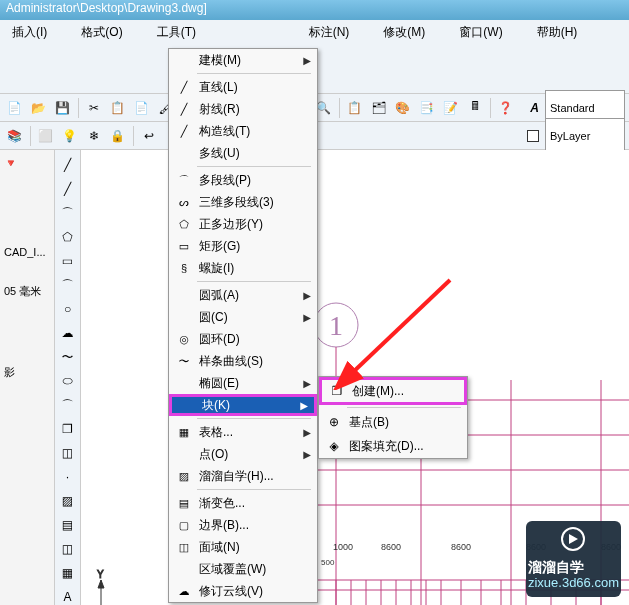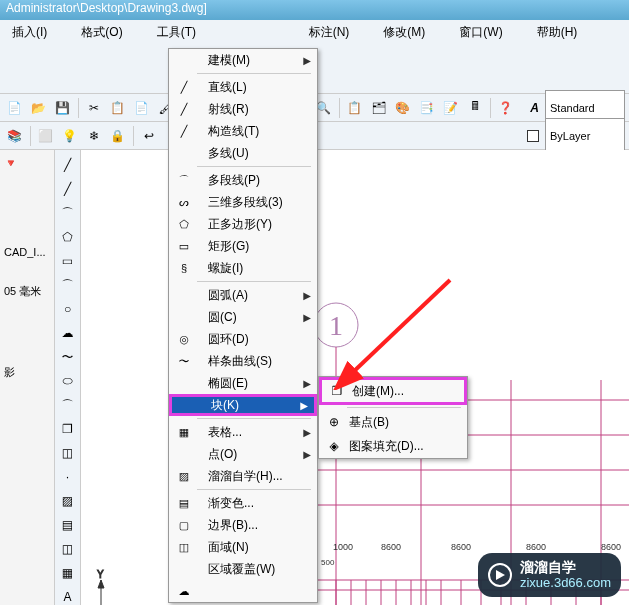--- a/index.html
+++ b/index.html
@@ -22,38 +22,38 @@
   
   .vtoolbar { width: 26px; background: #eef3f8; border-right: 1px solid #ccc; display: flex; flex-direction: column; align-items: center; padding-top: 4px; gap: 2px; }
   .vtoolbar .vbtn { width: 22px; height: 22px; display: flex; align-items: center; justify-content: center; }
   
   .canvas { flex: 1; background: #fff; position: relative; overflow: hidden; }
   .drawing-lines line { stroke: #c04080; stroke-width: 1; }
   .circle1 { stroke: #b080b0; stroke-width: 1; fill: none; }
   .num1 { font-size: 28px; fill: #b080b0; font-family: serif; }
   
   .dropdown { position: absolute; top: 48px; left: 168px; width: 150px; background: #f8f8f8; border: 1px solid #999; box-shadow: 2px 2px 4px rgba(0,0,0,0.3); z-index: 100; }
-  .dropdown .row { display: flex; align-items: center; height: 22px; padding: 0 6px; position: relative; gap: 9px; }
+  .dropdown .row { display: flex; align-items: center; height: 22px; padding: 0 6px; position: relative; }
   .dropdown .row.highlight-border { border: 3px solid #e040e0; }
   .dropdown .row.selected { background: #1a5fb4; color: #fff; }
   .dropdown .row .icon { width: 18px; text-align: center; margin-right: 6px; font-size: 11px; }
   .dropdown .row .label { flex: 1; font-size: 12px; }
   .dropdown .row .arrow { font-size: 10px; color: #333; }
   .dropdown .row.selected .arrow { color: #fff; }
   .dropdown .divider { height: 1px; background: #ccc; margin: 2px 6px 2px 28px; }
   
   .submenu { position: absolute; top: 376px; left: 318px; width: 150px; background: #f8f8f8; border: 1px solid #999; box-shadow: 2px 2px 4px rgba(0,0,0,0.3); z-index: 101; }
   .submenu .row { display: flex; align-items: center; height: 24px; padding: 0 6px; }
   .submenu .row.highlight-border { border: 3px solid #e040e0; height: 28px; }
   .submenu .row .icon { width: 18px; text-align: center; margin-right: 6px; }
   .submenu .divider { height: 1px; background: #ccc; margin: 2px 6px 2px 28px; }
   
   .red-arrow { position: absolute; z-index: 200; pointer-events: none; }
   
-  .watermark { position: absolute; right: 8px; bottom: 8px; background: rgba(30, 45, 60, 0.95); color: #fff; border-radius: 14px; padding: 6px 10px; display: flex; align-items: center; gap: 8px; z-index: 300; }
+  .watermark { position: absolute; right: 8px; bottom: 8px; background: rgba(30, 45, 60, 0.95); color: #fff; border-radius: 6px; padding: 6px 2px; display: flex; align-items: center; gap: 8px; z-index: 300; flex-direction: column; }
   .watermark .play { width: 24px; height: 24px; border: 2px solid #fff; border-radius: 50%; display: flex; align-items: center; justify-content: center; }
   .watermark .texts { display: flex; flex-direction: column; line-height: 1.2; }
   .watermark .big { font-size: 14px; font-weight: bold; }
   .watermark .small { font-size: 13px; color: #aef; }
   
   .colorbox { width: 12px; height: 12px; background: #fff; border: 1px solid #333; margin-right: 4px; display: inline-block; }
 </style>
 </head>
 <body>
 
@@ -309,20 +309,21 @@
     <div class="row">
       <span class="icon">◫</span>
       <span class="label">面域(N)</span>
     </div>
     <div class="row">
       <span class="icon"></span>
       <span class="label">区域覆盖(W)</span>
     </div>
     <div class="row">
       <span class="icon">☁</span>
+      <span class="label">修订云线(V)</span>
     </div>
   </div>
 
 <div class="submenu" id="submenu">
     <div class="row highlight-border">
       <span class="icon">❐</span>
       <span>创建(M)...</span>
     </div>
     <div class="divider"></div>
     <div class="row">

